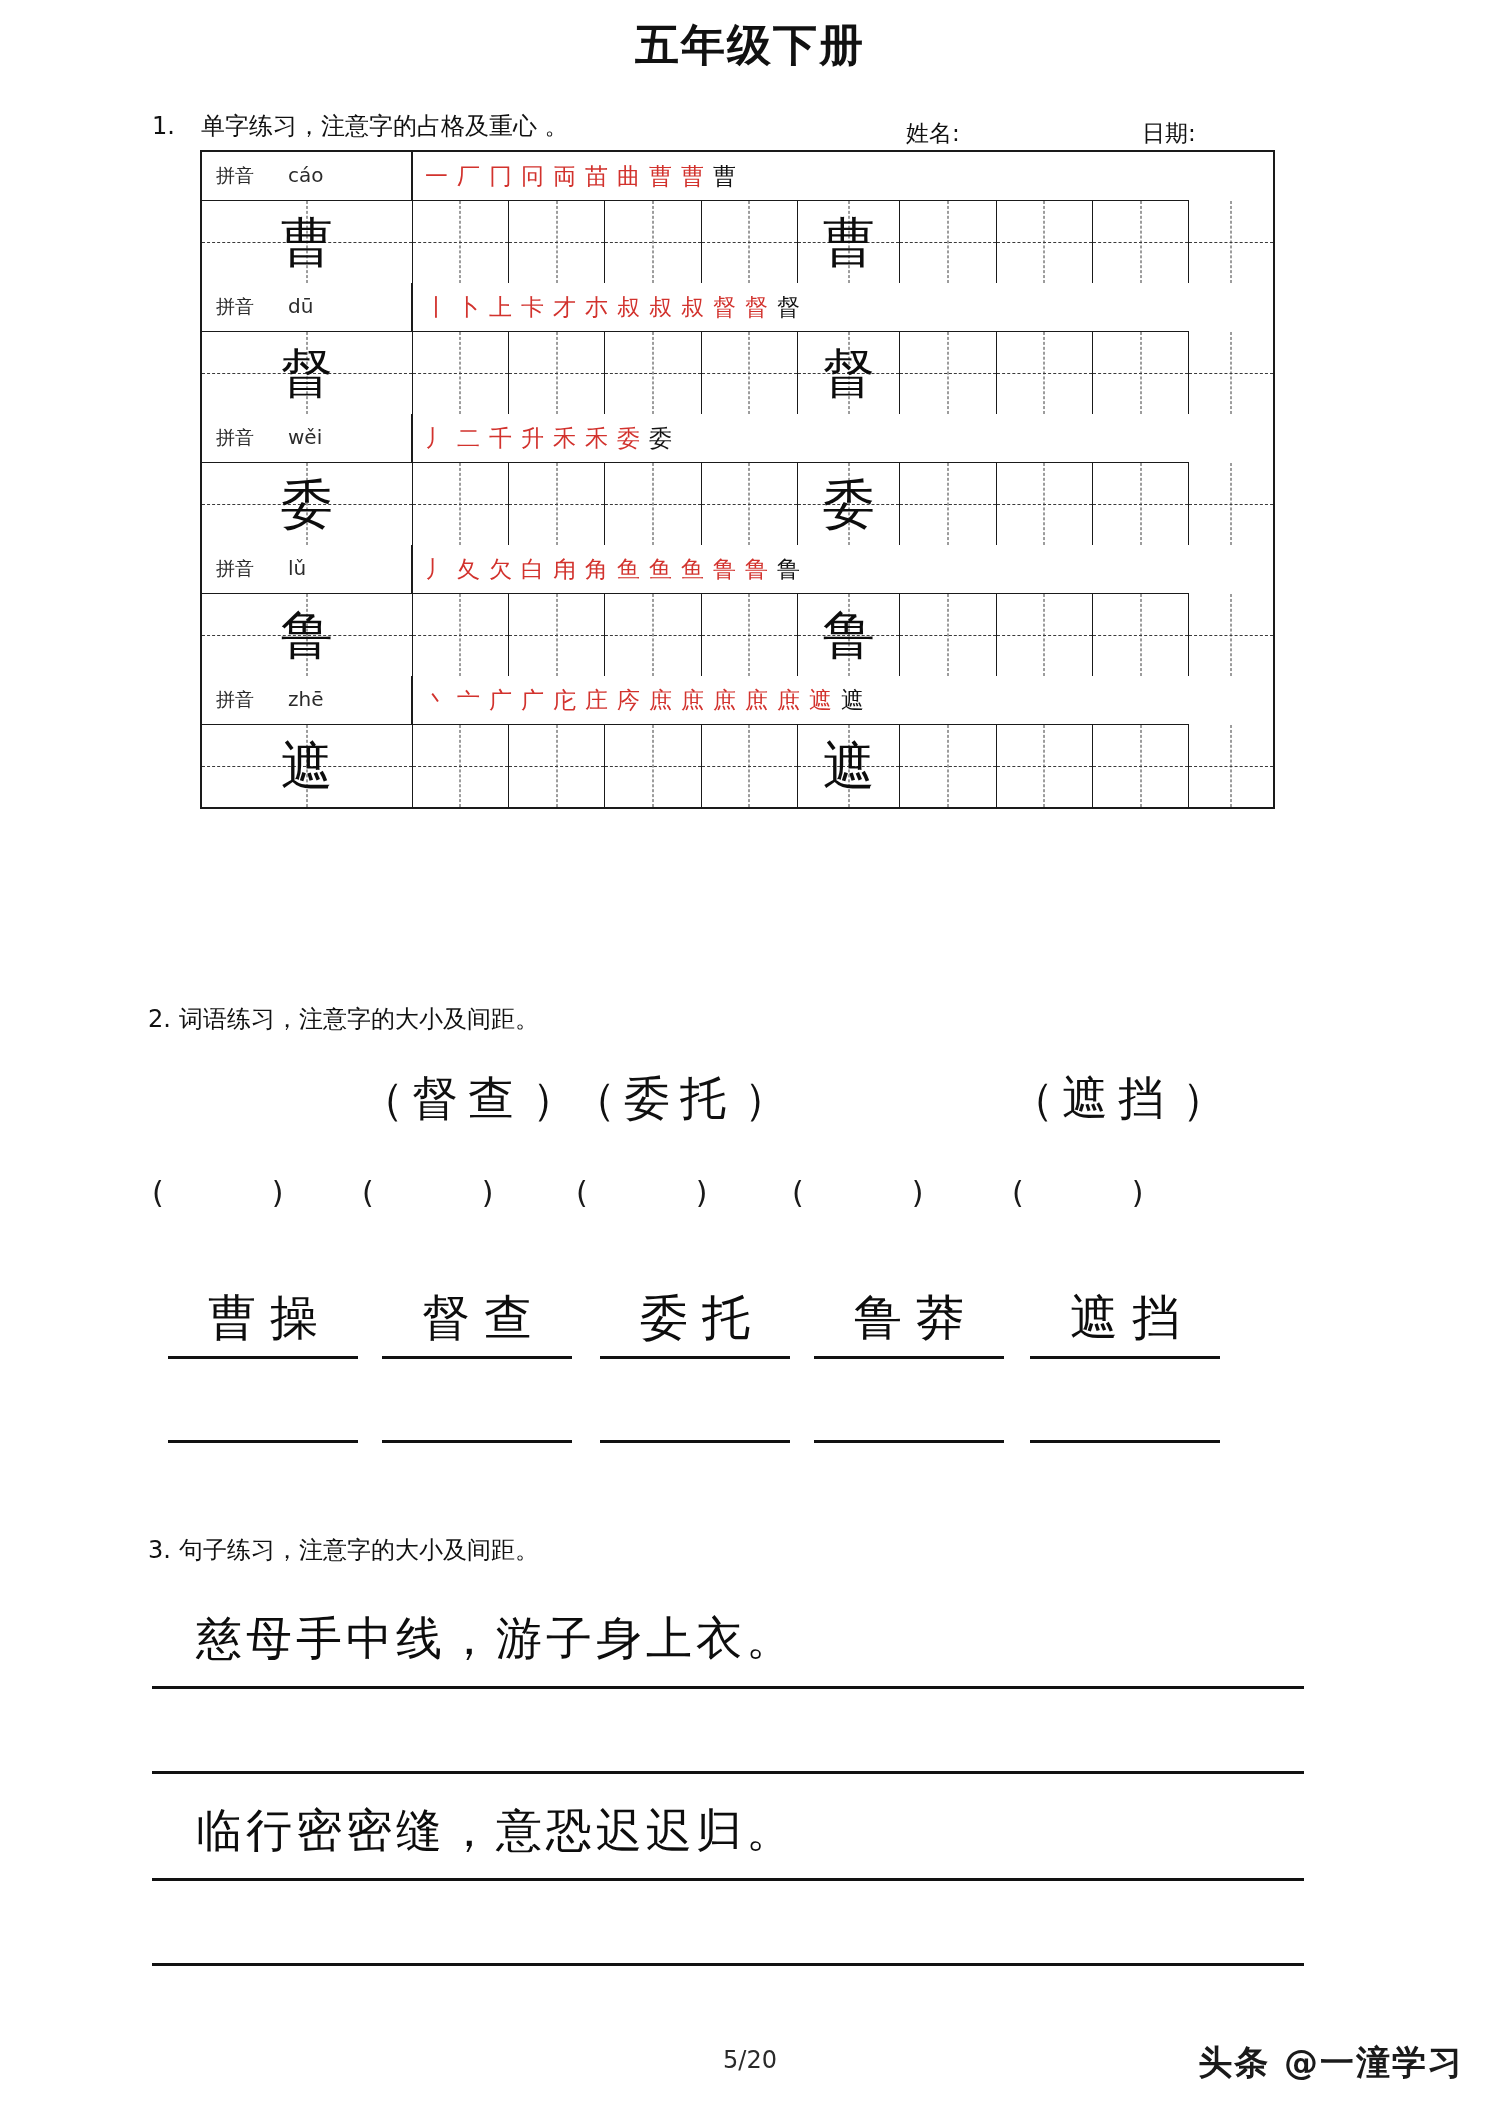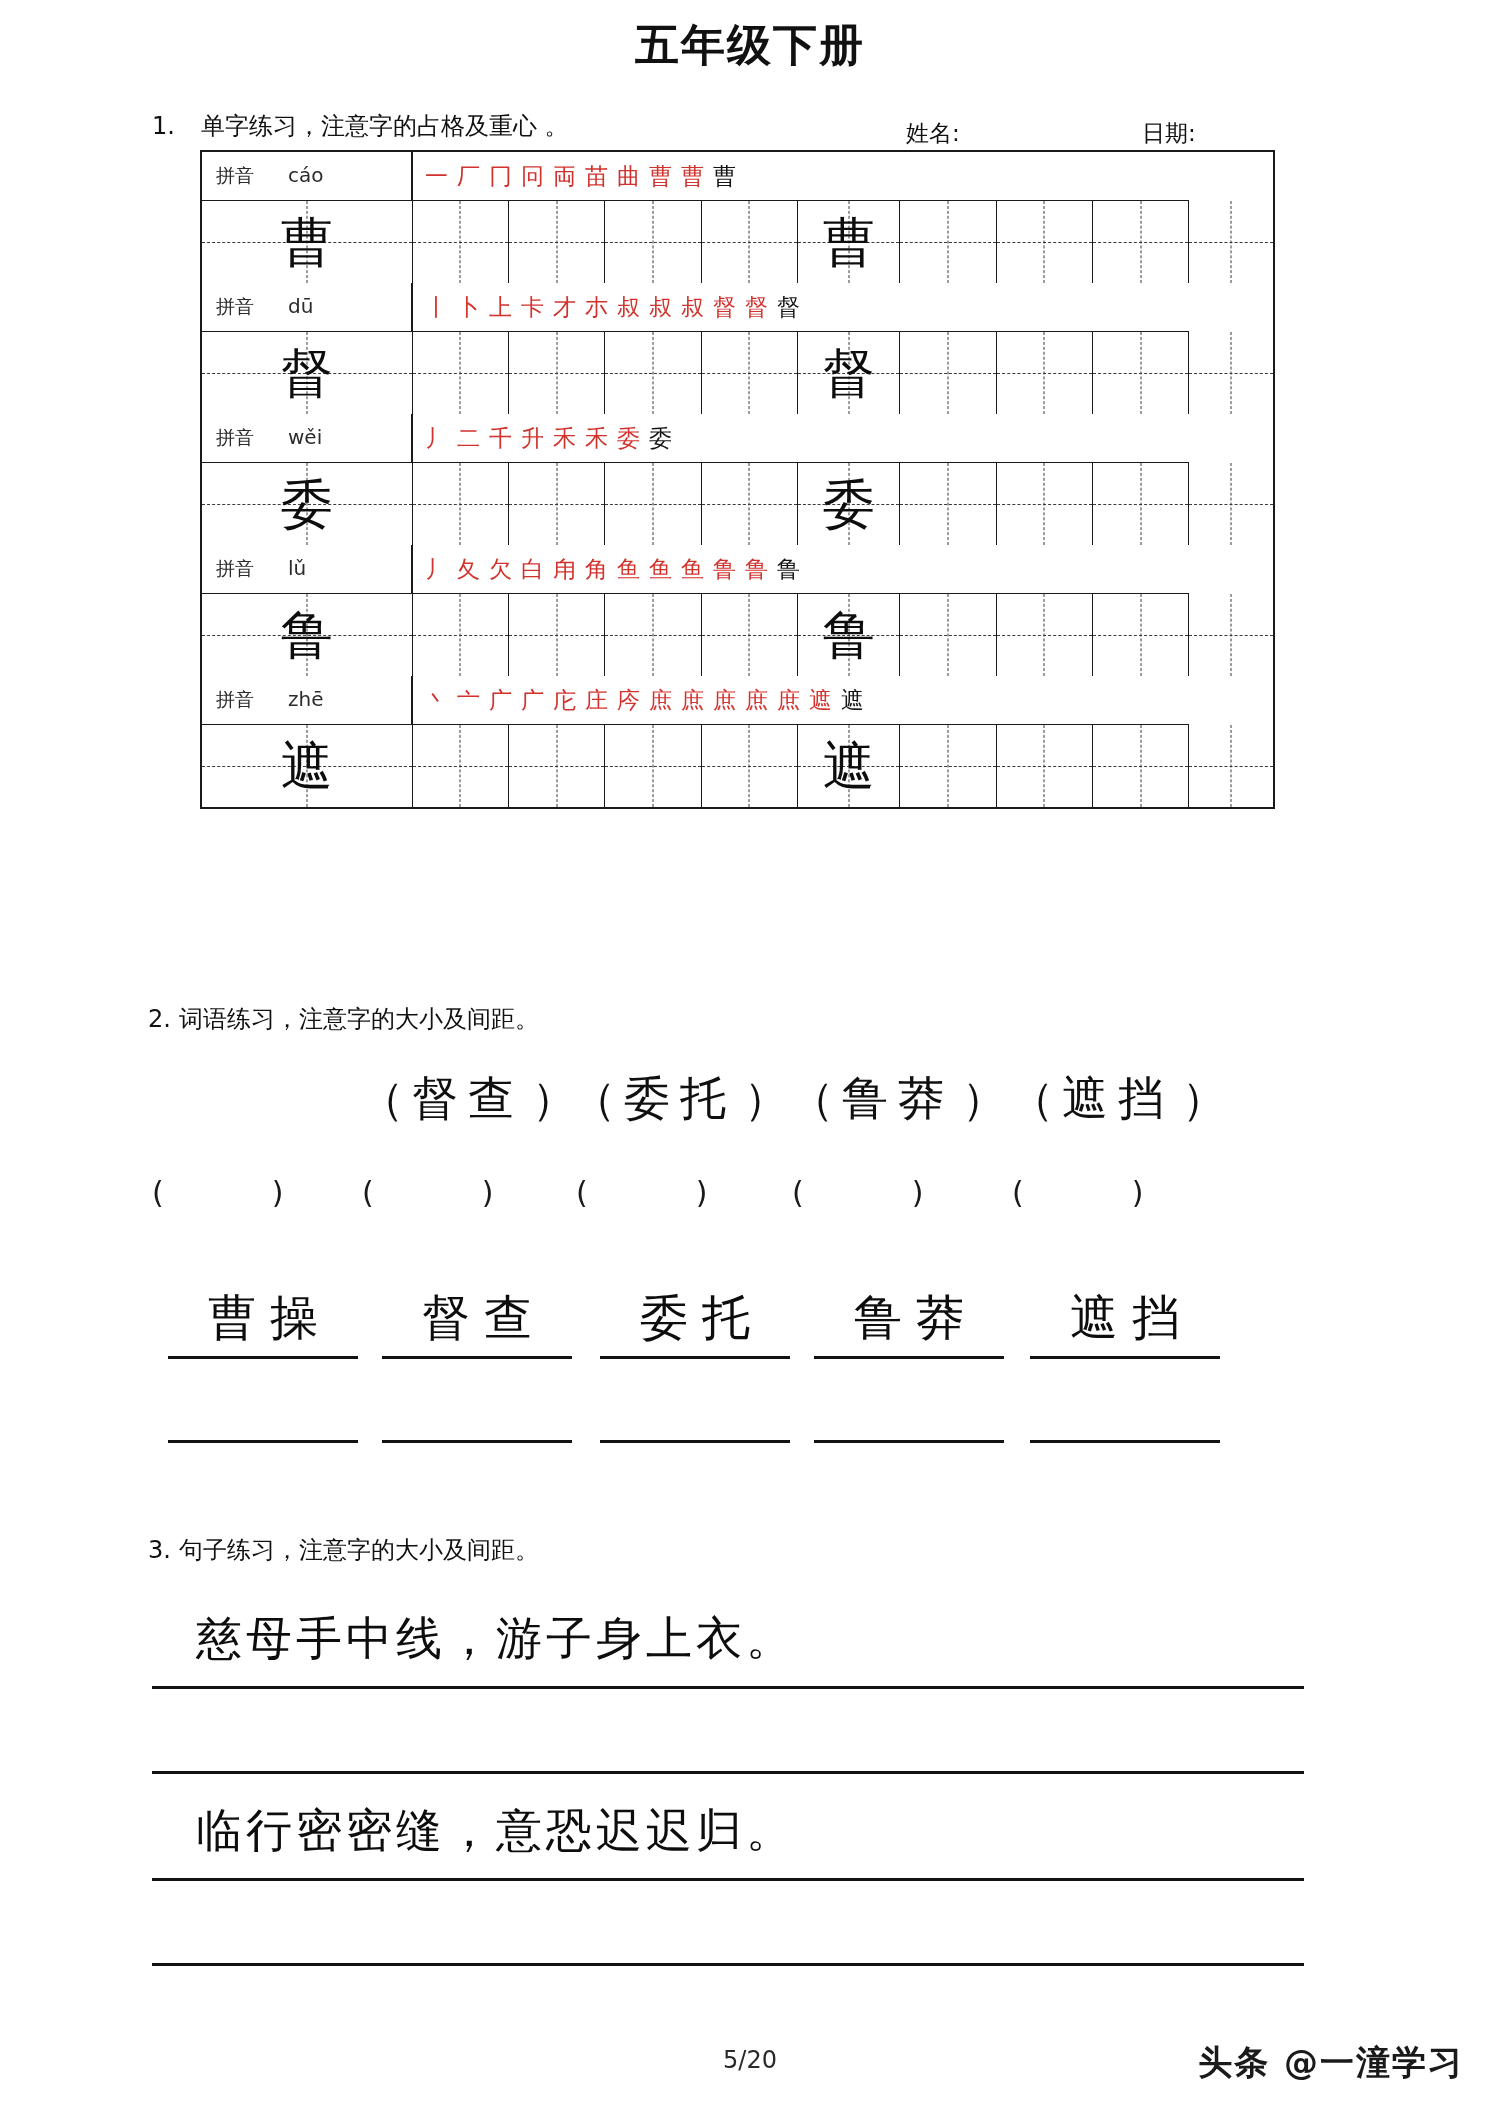--- a/index.html
+++ b/index.html
@@ -460,21 +460,20 @@
       </tbody>
   </table>
 
   <div class="sec-head sec2">
     <span class="num">2.</span><span>词语练习，注意字的大小及间距。</span>
   </div>
 
   <div class="word-row words-filled" id="words-filled">
       <div class="word-group" style="left: 360px;"><span class="paren">（</span><span class="w">督查</span><span class="paren">）</span></div>
       <div class="word-group" style="left: 572px;"><span class="paren">（</span><span class="w">委托</span><span class="paren">）</span></div>
-      <div class="word-group" style="left: 790px;"><span class="paren">（</span><span class="w">鲁莽</span><span class="paren">）</span></div>
       <div class="word-group" style="left: 1010px;"><span class="paren">（</span><span class="w">遮挡</span><span class="paren">）</span></div>
     </div>
   <div class="word-row words-blank" id="words-blank">
       <div class="word-group" style="left: 152px;"><span>(</span><span class="gap"></span><span>)</span></div>
       <div class="word-group" style="left: 362px;"><span>(</span><span class="gap"></span><span>)</span></div>
       <div class="word-group" style="left: 576px;"><span>(</span><span class="gap"></span><span>)</span></div>
       <div class="word-group" style="left: 792px;"><span>(</span><span class="gap"></span><span>)</span></div>
       <div class="word-group" style="left: 1012px;"><span>(</span><span class="gap"></span><span>)</span></div>
     </div>
 

